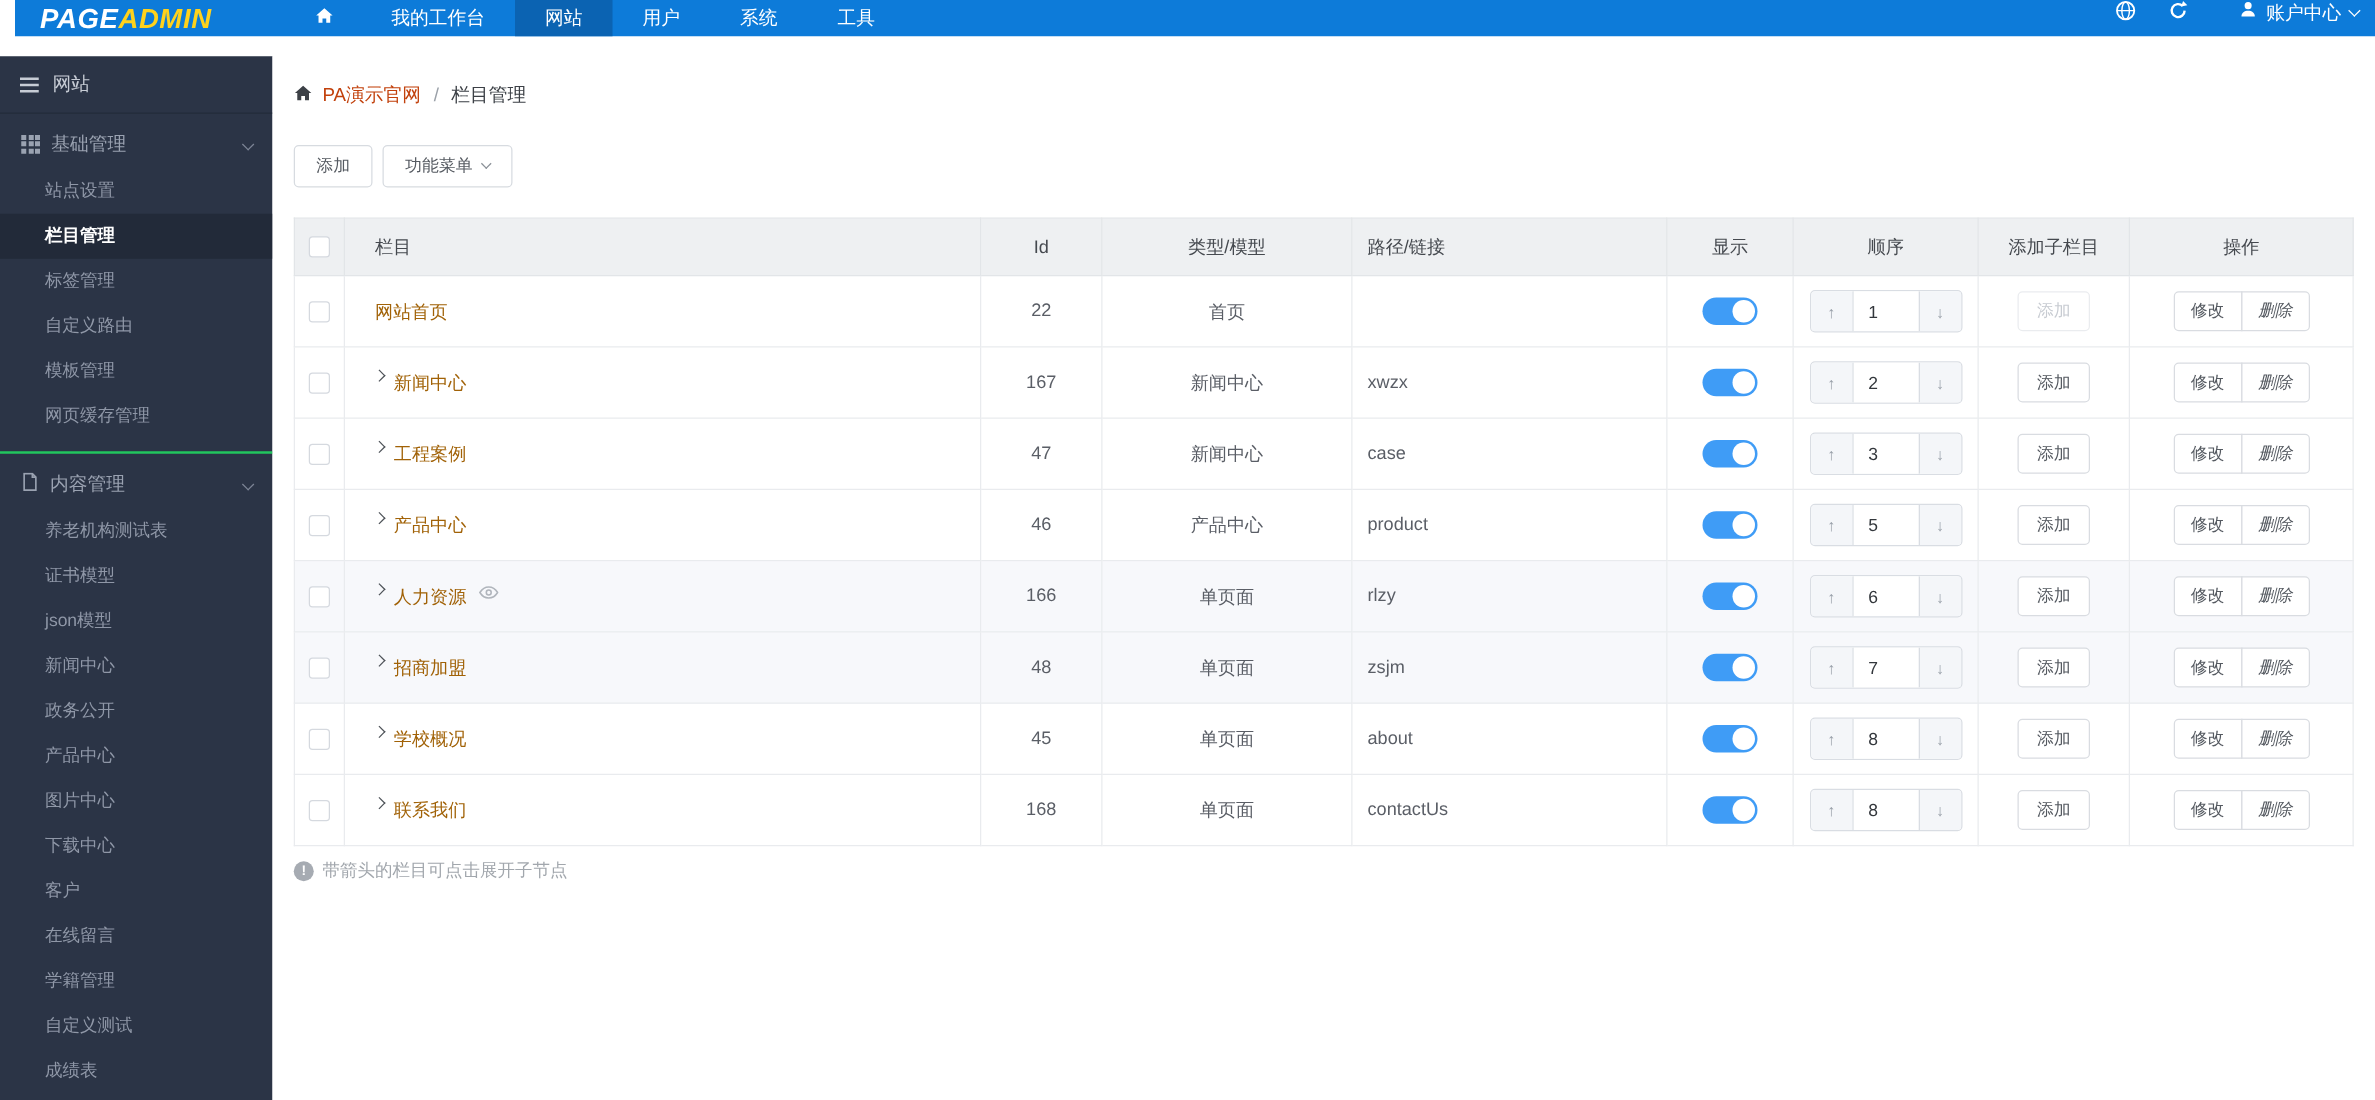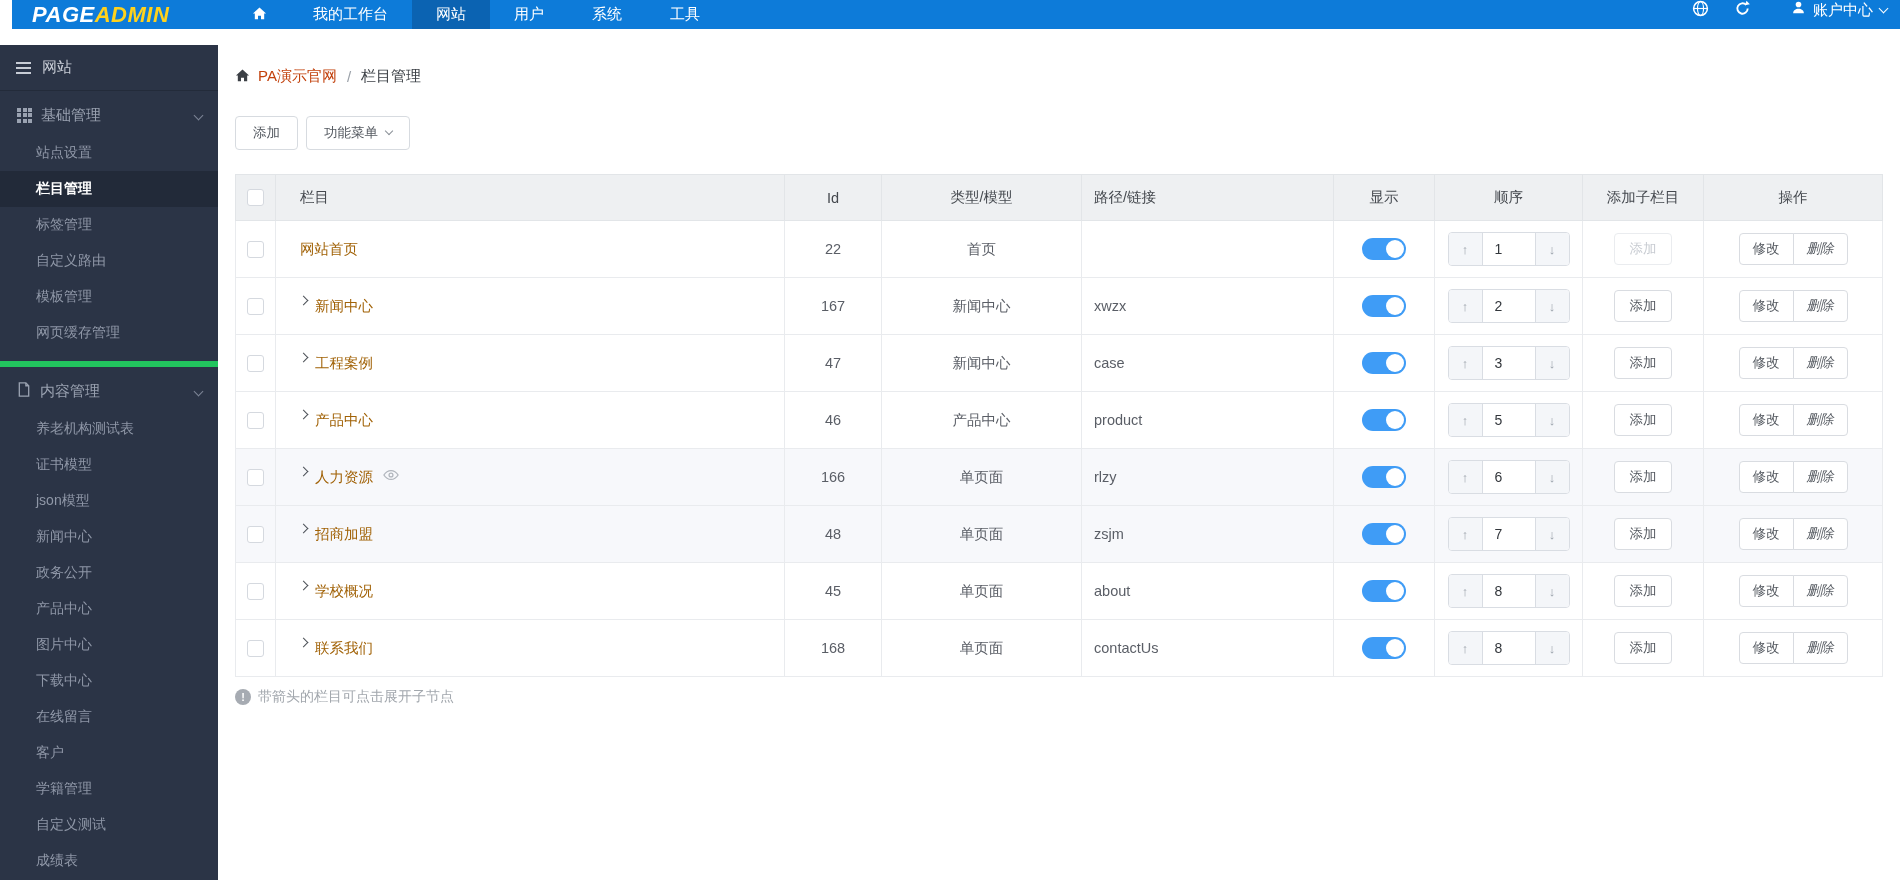--- a/index.html
+++ b/index.html
@@ -24,21 +24,21 @@
     border-bottom:1.6px solid currentColor; transform:rotate(45deg); }
   .chev.up-offset { position:relative; top:-2px; }
 
   
   .sidebar { position:absolute; left:0; top:45px; width:218px; height:835px;
     background:#2b3446; color:#8f97a7; }
   .side-title { height:46px; display:flex; align-items:center; gap:11px; padding:0 16px;
     color:#c7ccd5; font-size:15px; border-bottom:1px solid #232b3a; cursor:pointer; }
   .burger { display:inline-block; width:15px; }
   .burger i { display:block; height:2px; background:#c7ccd5; margin:3px 0; }
-  .section { border-bottom:6px solid #22c55e; padding:4px 0 10px; }
+  .section { border-bottom:2px solid #22c55e; padding:4px 0 10px; }
   .sec-head { height:40px; display:flex; align-items:center; gap:9px; padding:0 16px 0 17px;
     font-size:15px; color:#9aa2b1; cursor:pointer; }
   .sec-head .chev { margin-left:auto; color:#7d8596; }
   .grid-ic { display:grid; grid-template-columns:repeat(3,4px); grid-gap:1.5px; }
   .grid-ic i { width:4px; height:4px; background:#9aa2b1; }
   .sec-items a { display:flex; align-items:center; height:36px; padding-left:36px;
     font-size:14px; color:#8f97a7; text-decoration:none; cursor:pointer; }
   .sec-items a.active { background:#222a39; color:#fff; font-weight:bold; }
 
   
@@ -225,23 +225,23 @@
             <a>新闻中心</a>
 
             <a>政务公开</a>
 
             <a>产品中心</a>
 
             <a>图片中心</a>
 
             <a>下载中心</a>
 
+            <a>客户</a>
+
             <a>在线留言</a>
-
-            <a>客户</a>
 
             <a>学籍管理</a>
 
             <a>自定义测试</a>
 
             <a>成绩表</a>
           </div>
       </div>
     </div>
 </div>

